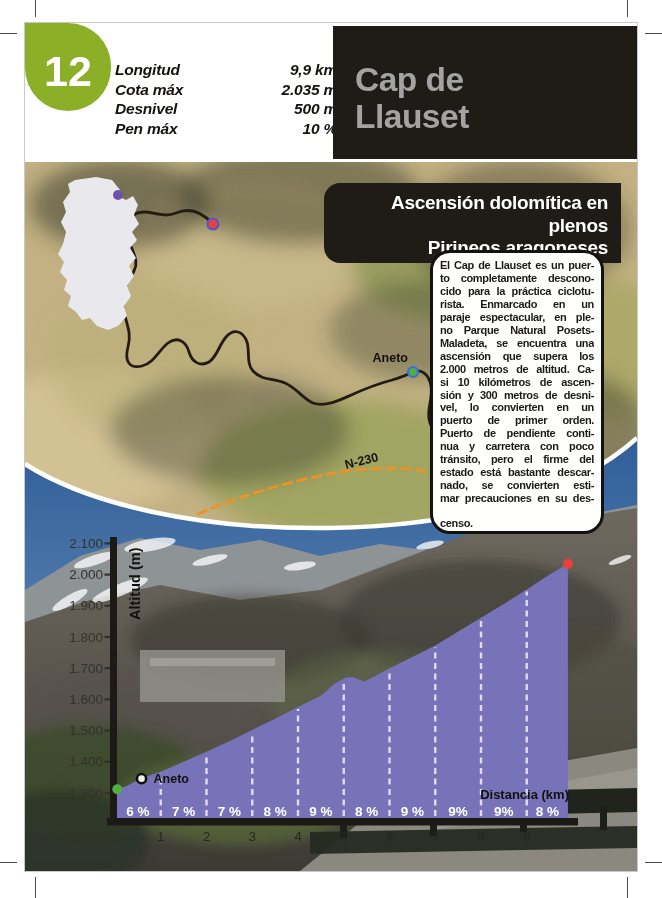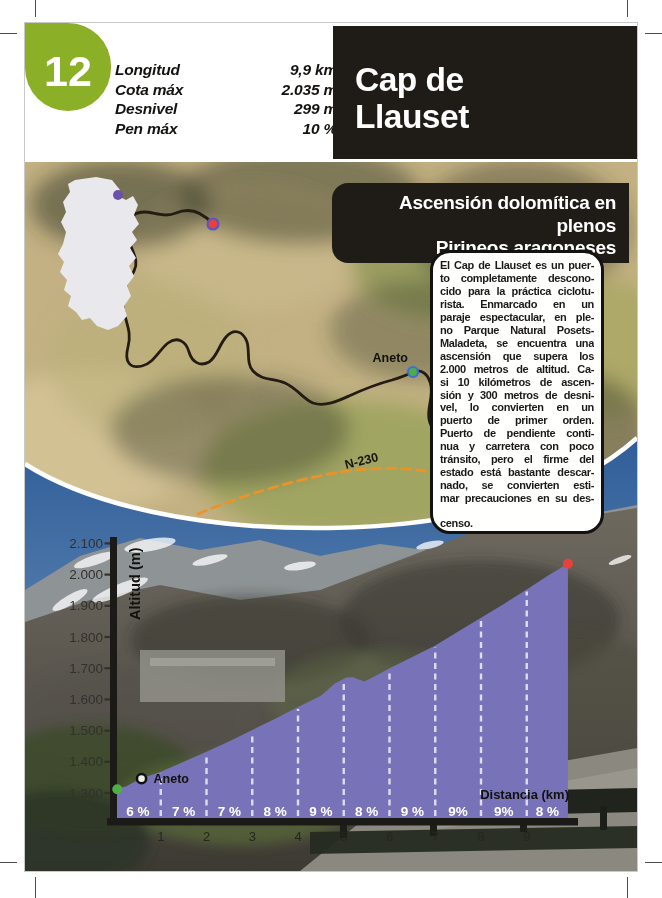--- a/index.html
+++ b/index.html
@@ -11,24 +11,24 @@
   .crop{position:absolute;background:#4d4d4d;}
   
   .header{position:absolute;left:25px;top:23px;width:612px;height:136px;background:#ffffff;}
   .num-blob{position:absolute;left:0;top:0;width:86px;height:88px;background:#8caf28;
         border-radius:0 46px 46px 46px;color:#fff;text-align:center;}
   .num-blob span{display:block;font-weight:bold;font-size:43px;line-height:96px;}
   .stats{position:absolute;left:90px;top:37px;width:222px;}
   .stat-row{display:flex;justify-content:space-between;font-weight:bold;font-size:15.5px;
         line-height:19.5px;color:#151310;letter-spacing:-0.2px;font-style:italic;}
   .title-box{position:absolute;left:308px;top:3px;width:304px;height:133px;background:#1f1c17;}
-  .title-box .t{padding:36px 0 0 22px;color:#ffffff;font-weight:bold;font-size:33.5px;
+  .title-box .t{padding:36px 0 0 22px;color:#a3a3a3;font-weight:bold;font-size:33.5px;
         line-height:36.5px;letter-spacing:-0.5px;}
   
-  .banner{position:absolute;left:332px;top:183px;width:297px;height:80px;background:#1f1c17;
+  .banner{position:absolute;left:324px;top:183px;width:297px;height:80px;background:#1f1c17;
         border-radius:16px 0 0 16px;color:#fff;text-align:right;}
   .banner .b{padding:9px 13px 0 10px;font-weight:bold;font-size:19px;line-height:22.5px;
         letter-spacing:-0.3px;}
   
   .desc-box{position:absolute;left:430px;top:250px;width:174px;height:284px;background:#fffffe;
         border:3px solid #141210;border-radius:20px;box-sizing:border-box;padding:6px 7px;}
   .desc-line{font-weight:bold;font-size:11px;line-height:12.95px;color:#1b1a18;
         letter-spacing:-0.35px;text-align:justify;text-align-last:justify;white-space:nowrap;overflow:hidden;}
   .desc-line.last{text-align-last:left;margin-top:12px;}
   svg{position:absolute;left:0;top:0;}
@@ -225,21 +225,21 @@
         <div class="stat-row">
           <span>Longitud</span>
           <span>9,9 km</span>
         </div>
         <div class="stat-row">
           <span>Cota máx</span>
           <span>2.035 m</span>
         </div>
         <div class="stat-row">
           <span>Desnivel</span>
-          <span>299 m</span>
+          <span>500 m</span>
         </div>
         <div class="stat-row">
           <span>Pen máx</span>
           <span>10 %</span>
         </div>
       </div>
     <div class="title-box">
       <div class="t">
         <div>Cap de</div>
         <div>Llauset</div>

